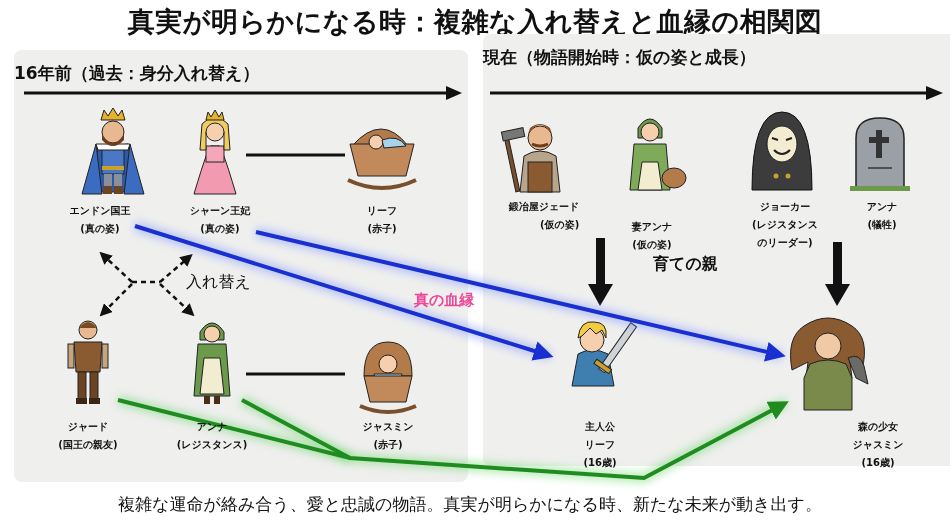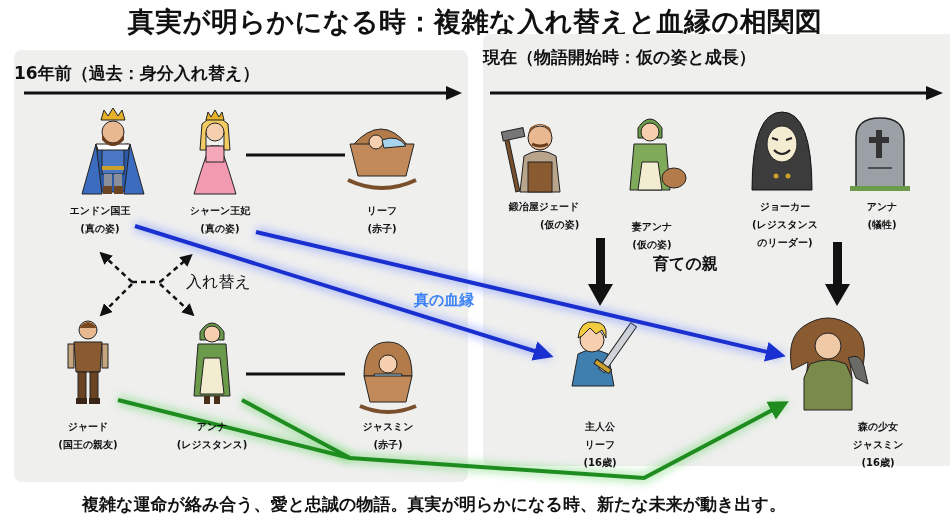--- a/index.html
+++ b/index.html
@@ -3,26 +3,26 @@
 <meta charset="utf-8">
 <style>
   html,body{margin:0;padding:0;}
   body{width:950px;height:530px;background:#ffffff;position:relative;overflow:hidden;
        font-family:"DejaVu Sans","Liberation Sans",sans-serif;color:#111;}
   .title{position:absolute;left:0;top:4px;width:950px;text-align:center;font-size:27px;font-weight:bold;letter-spacing:0.5px;}
   .panel{position:absolute;background:#efefee;border-radius:8px;}
   .panel.left{left:14px;top:50px;width:454px;height:432px;}
   .panel.right{left:483px;top:34px;width:513px;height:432px;}
   .panel-header{position:absolute;left:0;top:12px;width:100%;text-align:left;font-size:17px;font-weight:bold;}
-  .caption{position:absolute;left:0;top:493px;width:868px;text-align:center;font-size:17px;font-weight:bold;}
+  .caption{position:absolute;left:0;top:493px;width:868px;text-align:center;font-size:17px;font-weight:normal;padding-left:36px;}
   .label{position:absolute;text-align:center;font-size:10px;font-weight:bold;line-height:18px;white-space:nowrap;transform:translateX(-50%);}
   .label span{display:block;}
   svg.overlay{position:absolute;left:0;top:0;width:950px;height:530px;pointer-events:none;}
   .swap-label{position:absolute;font-size:16px;font-weight:normal;}
-  .blood-label{position:absolute;font-size:15px;font-weight:bold;color:#3b82f6;}
+  .blood-label{position:absolute;font-size:15px;font-weight:bold;color:#ec4899;}
   .raise-label{position:absolute;font-size:16px;font-weight:bold;}
 </style>
 </head>
 <body>
 
 <div class="title">真実が明らかになる時：複雑な入れ替えと血縁の相関図</div>
 
 <div class="panel left">
   <div class="panel-header">16年前（過去：身分入れ替え）</div>
 </div>

